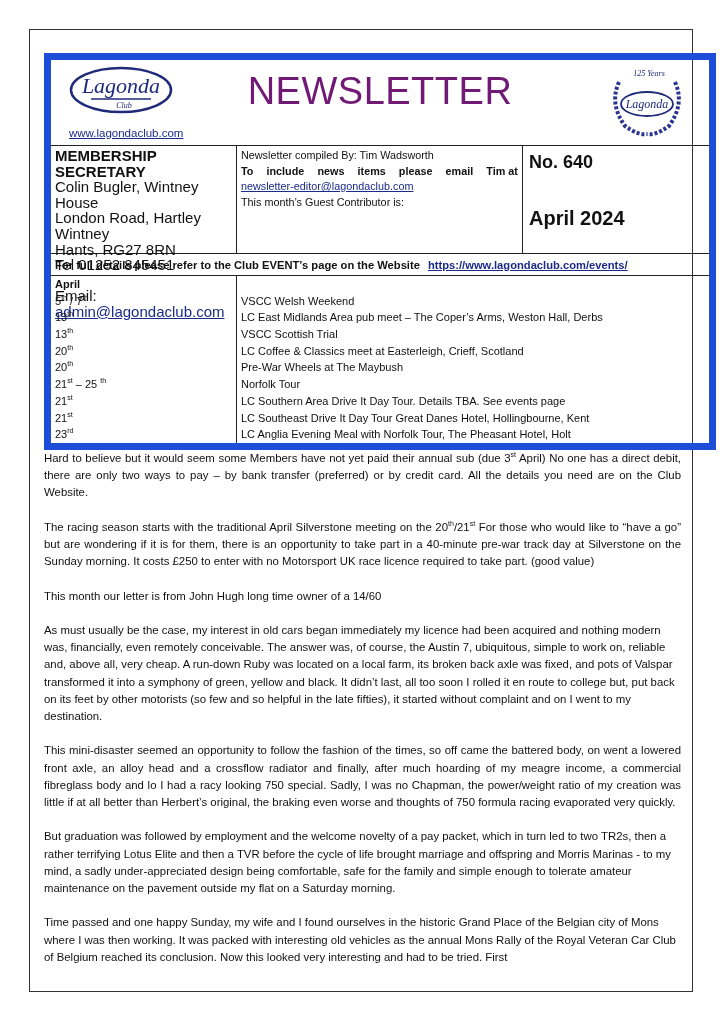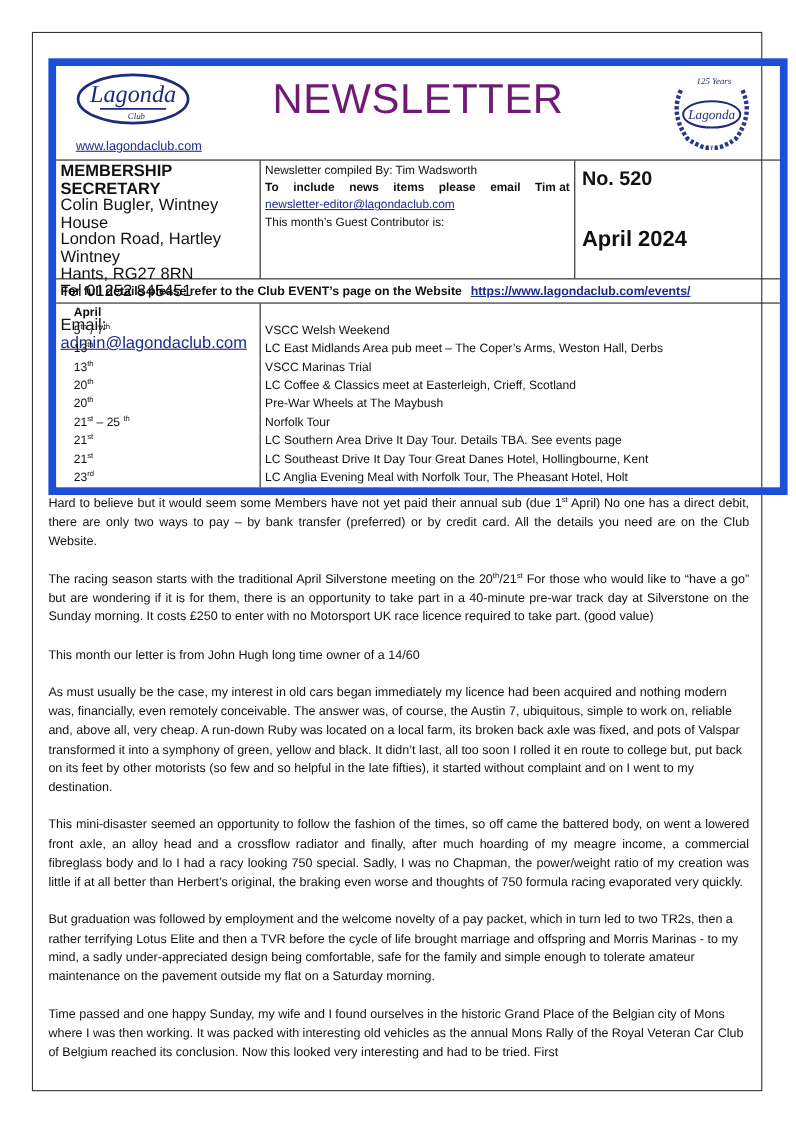--- a/index.html
+++ b/index.html
@@ -27,21 +27,21 @@
   .bold { font-weight:bold; }
   .link { color:#1a2b8a; text-decoration:underline; }
   .justify { display:flex; justify-content:space-between;font-weight:bold; }
   .centered { text-align:center; }
   .issue-no { font-size:18px; font-weight:bold; margin-top:2px; }
   .issue-date { font-size:20px; font-weight:bold; margin-top:34px; }
   .events-banner { height:22px; align-items:center; padding:0 4px; font-size:11.2px; font-weight:bold; }
   .events-banner .link { margin-left:8px; }
   .events-table { display:block; }
   .ev-row { display:flex; height:16.7px; line-height:16.7px; font-size:11px; }
-  .ev-date { width:186px; border-right:1.5px solid #222; padding-left:16px; box-sizing:border-box; }
+  .ev-date { width:186px; border-right:1.5px solid #222; padding-left:4px; box-sizing:border-box; }
   .ev-desc { flex:1; padding-left:4px; }
   sup { font-size:7px; line-height:0; vertical-align:super; }
   .body-text { position:absolute; left:44px; top:450px; width:637px; font-size:11.4px;
                line-height:17.2px; color:#111; }
   .body-text p { margin:0 0 17.2px 0; }
   .body-text p.j { text-align:justify; }
 </style>
 </head>
 <body>
 
@@ -86,21 +86,21 @@
         <span>news</span>
         <span>items</span>
         <span>please</span>
         <span>email</span>
         <span>Tim at</span>
       </div>
       <div class="link">newsletter-editor@lagondaclub.com</div>
       <div>This month’s Guest Contributor is:</div>
     </div>
     <div class="col-c">
-      <div class="issue-no">No.  520</div>
+      <div class="issue-no">No.  640</div>
       <div class="issue-date">April 2024</div>
     </div>
   </div>
 
   <div class="row events-banner">
     <span>For full details please refer to the Club  EVENT’s page on the Website</span>
     <span class="link">https://www.lagondaclub.com/events/</span>
   </div>
 
   <div class="events-table">
@@ -111,21 +111,21 @@
     <div class="ev-row">
       <div class="ev-date"><span>5</span><sup>th</sup><span> / 7</span><sup>th</sup></div>
       <div class="ev-desc">VSCC Welsh Weekend</div>
     </div>
     <div class="ev-row">
       <div class="ev-date"><span>13</span><sup>th</sup></div>
       <div class="ev-desc">LC East Midlands Area pub meet – The Coper’s Arms, Weston Hall, Derbs</div>
     </div>
     <div class="ev-row">
       <div class="ev-date"><span>13</span><sup>th</sup></div>
-      <div class="ev-desc">VSCC Marinas Trial</div>
+      <div class="ev-desc">VSCC Scottish Trial</div>
     </div>
     <div class="ev-row">
       <div class="ev-date"><span>20</span><sup>th</sup></div>
       <div class="ev-desc">LC Coffee &amp; Classics meet at Easterleigh, Crieff, Scotland</div>
     </div>
     <div class="ev-row">
       <div class="ev-date"><span>20</span><sup>th</sup></div>
       <div class="ev-desc">Pre-War Wheels at The Maybush</div>
     </div>
     <div class="ev-row">
@@ -141,20 +141,20 @@
       <div class="ev-desc">LC Southeast Drive It Day Tour Great Danes Hotel, Hollingbourne, Kent</div>
     </div>
     <div class="ev-row">
       <div class="ev-date"><span>23</span><sup>rd</sup></div>
       <div class="ev-desc">LC Anglia Evening Meal with Norfolk Tour, The Pheasant Hotel, Holt</div>
     </div>
   </div>
 </div>
 
 <div class="body-text">
-  <p class="j"><span>Hard to believe but it would seem some Members have not yet paid their annual sub (due 1</span><sup>st</sup><span> April)  No one has a direct debit, there are only two ways to pay – by bank transfer (preferred) or by credit card.  All the details you need are on the Club Website.</span></p>
+  <p class="j"><span>Hard to believe but it would seem some Members have not yet paid their annual sub (due 3</span><sup>st</sup><span> April)  No one has a direct debit, there are only two ways to pay – by bank transfer (preferred) or by credit card.  All the details you need are on the Club Website.</span></p>
   <p class="j"><span>The racing season starts with the traditional April Silverstone meeting on the 20</span><sup>th</sup><span>/21</span><sup>st</sup><span>  For those who would like to “have a go” but are wondering if it is for them, there is an opportunity to take part in a 40-minute pre-war track day at Silverstone on the Sunday morning. It costs £250 to enter with no Motorsport UK race licence required to take part. (good value)</span></p>
   <p>This month our letter is from John Hugh long time owner of a 14/60</p>
   <p>As must usually be the case, my interest in old cars began immediately my licence had been acquired and nothing modern was, financially, even remotely conceivable. The answer was, of course, the Austin 7, ubiquitous, simple to work on, reliable and, above all, very cheap.  A run-down Ruby was located on a local farm, its broken back axle was fixed, and pots of Valspar transformed it into a symphony of green, yellow and black.  It didn’t last, all too soon I rolled it en route to college but, put back on its feet by other motorists (so few and so helpful in the late fifties), it started without complaint and on I went to my destination.</p>
   <p class="j"> This mini-disaster seemed an opportunity to follow the fashion of the times, so off came the battered body, on went a lowered front axle, an alloy head and a crossflow radiator and finally, after much hoarding of my meagre income, a commercial fibreglass body and lo I had a racy looking 750 special.  Sadly, I was no Chapman, the power/weight ratio of my creation was little if at all better than Herbert’s original, the braking even worse and thoughts of 750 formula racing evaporated very quickly.</p>
   <p>But graduation was followed by employment and the welcome novelty of a pay packet, which in turn led to two TR2s, then a rather terrifying Lotus Elite and then a TVR before the cycle of life brought marriage and offspring and Morris Marinas - to my mind, a sadly under-appreciated design being comfortable, safe for the family and simple enough to tolerate amateur maintenance on the pavement outside my flat on a Saturday morning.</p>
   <p>Time passed and one happy Sunday, my wife and I found ourselves in the historic Grand Place of the Belgian city of Mons where I was then working.  It was packed with interesting old vehicles as the annual Mons Rally of the Royal Veteran Car Club of Belgium reached its conclusion.  Now this looked very interesting and had to be tried.  First</p>
 </div>
 
 </body></html>

